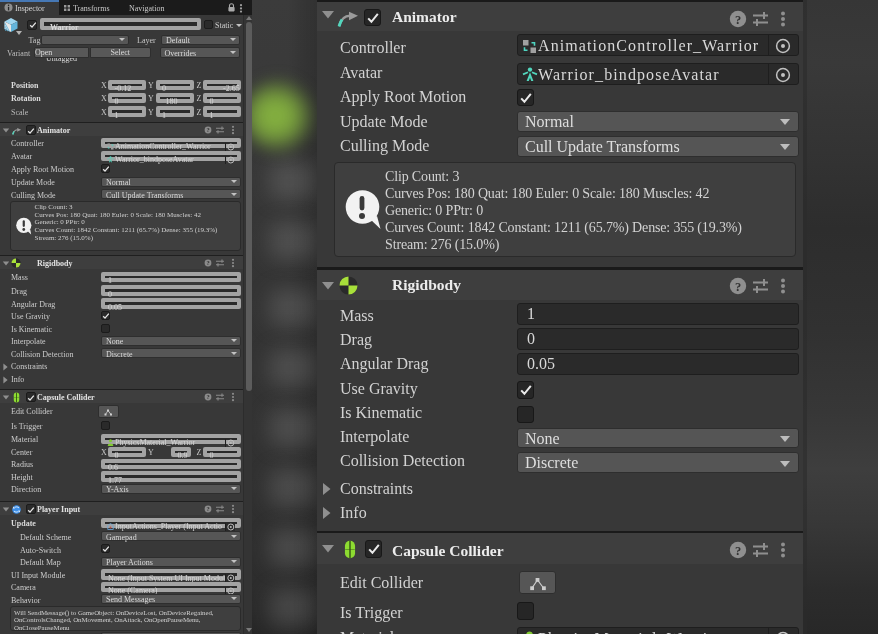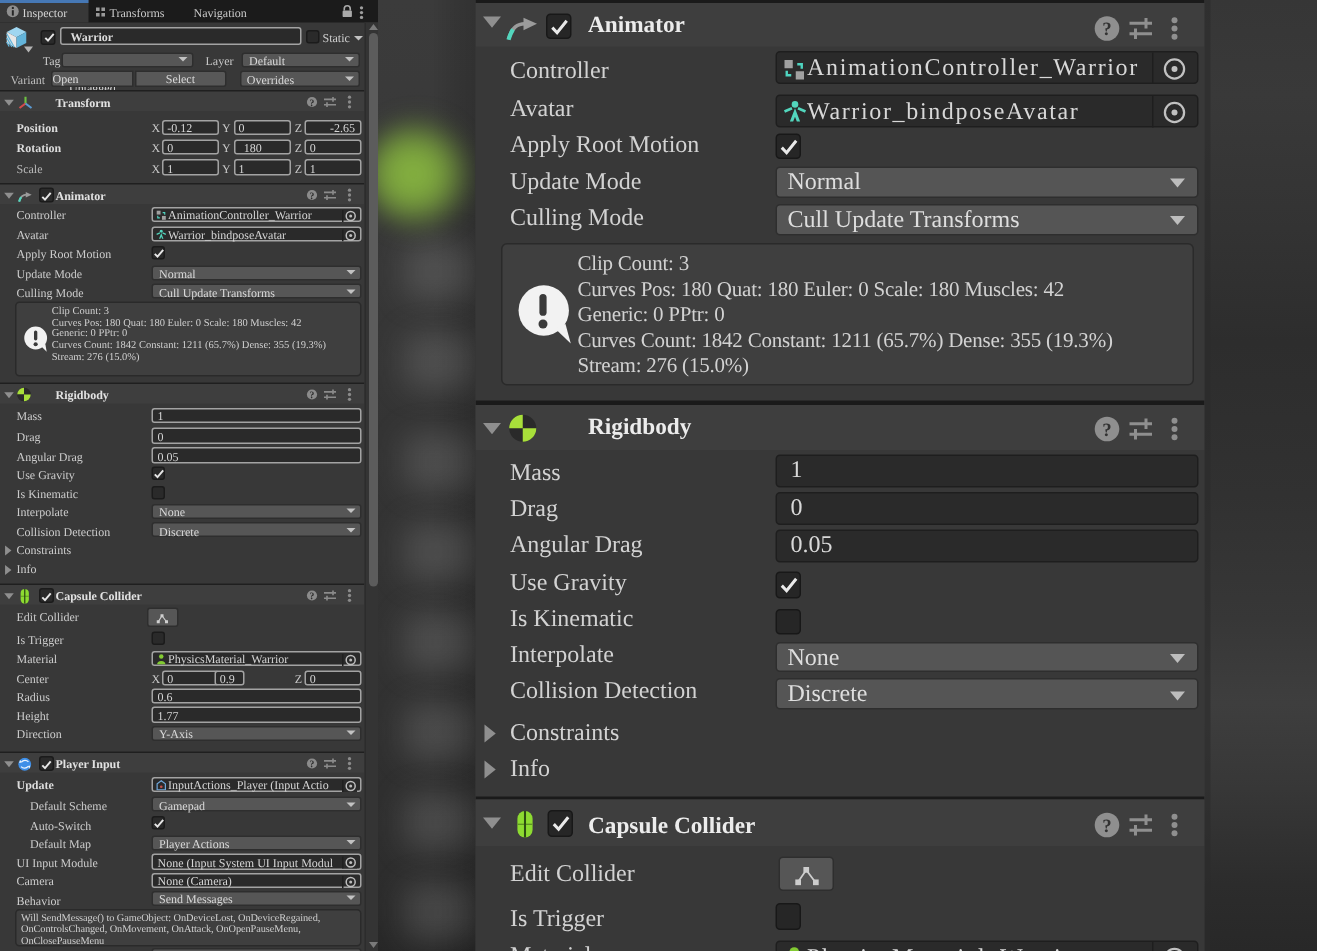--- a/index.html
+++ b/index.html
@@ -30,21 +30,21 @@
 #lbody { position:absolute; left:0; top:15px; width:243px; height:619px; background:#383838; overflow:hidden; }
 #lscroll { position:absolute; left:243px; top:15px; width:9px; height:619px; background:#343434; border-left:1px solid #2c2c2c; }
 #lscroll .thumb { position:absolute; left:1.5px; top:7px; width:6px; height:369px; background:#5c5c5c; border-radius:3px; }
 #lscroll .arr-up { position:absolute; left:1.5px; top:1px; width:0; height:0; border-left:3px solid transparent; border-right:3px solid transparent; border-bottom:4px solid #7a7a7a; }
 #lscroll .arr-dn { position:absolute; left:1.5px; bottom:2px; width:0; height:0; border-left:3px solid transparent; border-right:3px solid transparent; border-top:4px solid #7a7a7a; }
 
 .lhdr { position:absolute; left:0; width:243px; height:14px; background:#3e3e3e; border-top:1px solid #1f1f1f; }
 .lhdr .title { position:absolute; left:37px; top:2.5px; font-weight:bold; color:#e2e2e2; }
 .lhdr .fold { position:absolute; left:2px; top:5px; transform:scale(.8); }
 .lhdr .hicons { position:absolute; right:6px; top:2px; }
-.lfield { background:#2a2a2a; border:1px solid #a3a3a3; border-radius:2px; color:#d6d6d6; position:absolute; }
+.lfield { background:#2a2a2a; border:4px solid #a3a3a3; border-radius:2px; color:#d6d6d6; position:absolute; }
 .ldrop { background:#565656; border:1px solid #2e2e2e; border-radius:2px; color:#dadada; position:absolute; }
 .ldrop .da { position:absolute; right:3px; top:50%; margin-top:-1.5px; width:0; height:0; border-left:3.5px solid transparent; border-right:3.5px solid transparent; border-top:3.5px solid #c2c2c2; }
 .lcheck { position:absolute; width:9px; height:9px; background:#2a2a2a; border:1px solid #1b1b1b; border-radius:2px; }
 .llabel { position:absolute; left:11px; color:#cccccc; }
 .lhelp { position:absolute; background:#3f3f3f; border:1px solid #2a2a2a; border-radius:3px; color:#cfcfcf; }
 
 
 #right { position:absolute; left:317px; top:0; width:486px; height:634px; background:#383838; font-size:16px; color:#d2d2d2; overflow:hidden; }
 .rhdr { position:absolute; left:0; width:486px; background:#3e3e3e; }
 .rhdr .title { position:absolute; left:75px; font-weight:bold; font-size:15.5px; color:#ececec; }
@@ -131,42 +131,20 @@
       </div>
 
     <span class="abs" style="left:7px;top:48.5px;color:#bdbdbd">Variant</span>
     <div class="abs" style="left:34px;top:47px;width:54.5px;height:10.5px;background:#585858;border:1px solid #2e2e2e;border-radius:2px 0 0 2px;text-align:left;color:#dadada"><span style="position:relative;top:0">Open</span></div>
     <div class="abs" style="left:89.5px;top:47px;width:61.5px;height:10.5px;background:#585858;border:1px solid #2e2e2e;border-radius:0 2px 2px 0;text-align:center;color:#dadada"><span style="position:relative;top:0">Select</span></div>
     <div class="ldrop" style="left:159.5px;top:47px;width:80px;height:10.5px">
         <span style="position:absolute;left:4px;top:0.5px">Overrides</span>
         <div class="da"></div>
       </div>
 
-    <div class="lhdr" style="top:60px">
-      <div class="fold"></div>
-      <svg class="abs" style="left:12px;top:2.5px" width="10" height="10" viewBox="0 0 10 10">
-          <path d="M5 5V0.5" stroke="#6ec242" stroke-width="1.4"></path>
-          <path d="M5 5L1 8" stroke="#d34c4c" stroke-width="1.4"></path>
-          <path d="M5 5l4 3" stroke="#5a9ad2" stroke-width="1.4"></path>
-        </svg>
-      <span class="title">Transform</span>
-      <svg class="hicons" width="33" height="10" viewBox="0 0 33 10">
-        <circle cx="4" cy="5" r="3.4" fill="#8b8b8b"></circle>
-          <text x="4" y="7.4" font-size="6.5" font-weight="bold" text-anchor="middle" fill="#2e2e2e">?</text>
-        <g stroke="#8b8b8b" stroke-width="1.1">
-            <path d="M12 3.2h8M12 6.8h8"></path>
-            <path d="M18 1.6v3.2M14 5.2v3.2"></path>
-          </g>
-        <g fill="#8b8b8b">
-            <circle cx="29" cy="1.8" r="1.1"></circle>
-            <circle cx="29" cy="5" r="1.1"></circle>
-            <circle cx="29" cy="8.2" r="1.1"></circle>
-          </g>
-      </svg>
-    </div>
     <span class="llabel" style="top:81px;font-weight:bold;color:#dcdcdc">Position</span>
     <span class="abs" style="left:101px;top:81px">X</span>
       <div class="lfield" style="left:108px;top:79.5px;width:37.5px;height:10.5px">
         <span style="position:absolute;left:2.5px;top:0.5px">-0.12</span>
       </div>
     <span class="abs" style="left:148px;top:81px">Y</span>
       <div class="lfield" style="left:155.5px;top:79.5px;width:38px;height:10.5px">
         <span style="position:absolute;left:2.5px;top:0.5px">0</span>
       </div>
     <span class="abs" style="left:196.5px;top:81px">Z</span>
@@ -391,21 +369,21 @@
           <circle cx="5.8" cy="4" r="3" fill="none" stroke="#bdbdbd" stroke-width="1"></circle>
           <circle cx="5.8" cy="4" r="1" fill="#bdbdbd"></circle>
         </svg>
     </div>
     <span class="llabel" style="top:448px">Center</span>
     <span class="abs" style="left:101px;top:448px">X</span>
       <div class="lfield" style="left:108px;top:446.5px;width:37.5px;height:10.5px">
         <span style="position:absolute;left:2.5px;top:0.5px">0</span>
       </div>
     <span class="abs" style="left:148px;top:448px">Y</span>
-      <div class="lfield" style="left:143px;top:446.5px;width:20px;height:10.5px">
+      <div class="lfield" style="left:171px;top:446.5px;width:20px;height:10.5px">
         <span style="position:absolute;left:2.5px;top:0.5px">0.9</span>
       </div>
     <span class="abs" style="left:196.5px;top:448px">Z</span>
       <div class="lfield" style="left:203px;top:446.5px;width:37.5px;height:10.5px">
         <span style="position:absolute;left:2.5px;top:0.5px">0</span>
       </div>
     <span class="llabel" style="top:460px">Radius</span>
     <div class="lfield" style="left:101px;top:458.5px;width:139.5px;height:10.5px">
         <span style="position:absolute;left:3px;top:0.5px">0.6</span>
       </div>

